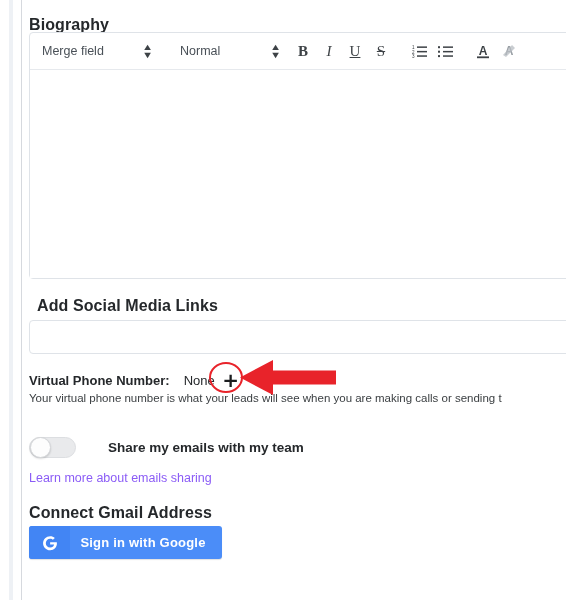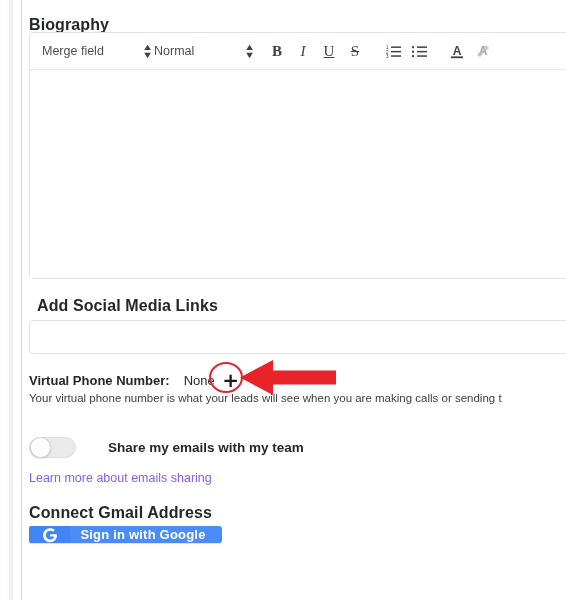--- a/index.html
+++ b/index.html
@@ -68,21 +68,21 @@
     display: flex;
     align-items: center;
     font-size: 12.5px;
     color: #495057;
     background: transparent;
     border: none;
     cursor: pointer;
     white-space: nowrap;
   }
   .tool-select.merge { width: 110px; }
-  .tool-select.normal { margin-left: 2px; width: 100px; }
+  .tool-select.normal { margin-left: 28px; width: 100px; }
   .tool-select .caret {
     margin-left: auto;
     font-size: 9px;
     line-height: 8px;
     color: #3d4246;
     display: flex;
     flex-direction: column;
     align-items: center;
   }
   .tool-select .caret span { display: block; transform: scaleX(1.25); }
@@ -205,21 +205,21 @@
     cursor: pointer;
     white-space: nowrap;
   }
   .link-sharing { position: absolute; left: 0; top: 471px; }
 
   .gmail-label { position: absolute; left: 0; top: 504px; }
 
   .gbtn {
     position: absolute;
     left: 0; top: 526px;
-    width: 193px; height: 17px;
+    width: 193px; height: 33px;
     background: #4b8df8;
     border-radius: 3px;
     display: flex;
     align-items: center;
     cursor: pointer;
     overflow: hidden;
     box-shadow: 0 1px 1px rgba(0,0,0,.12);
   }
   .gbtn .gbox {
     width: 41px; height: 33px;

